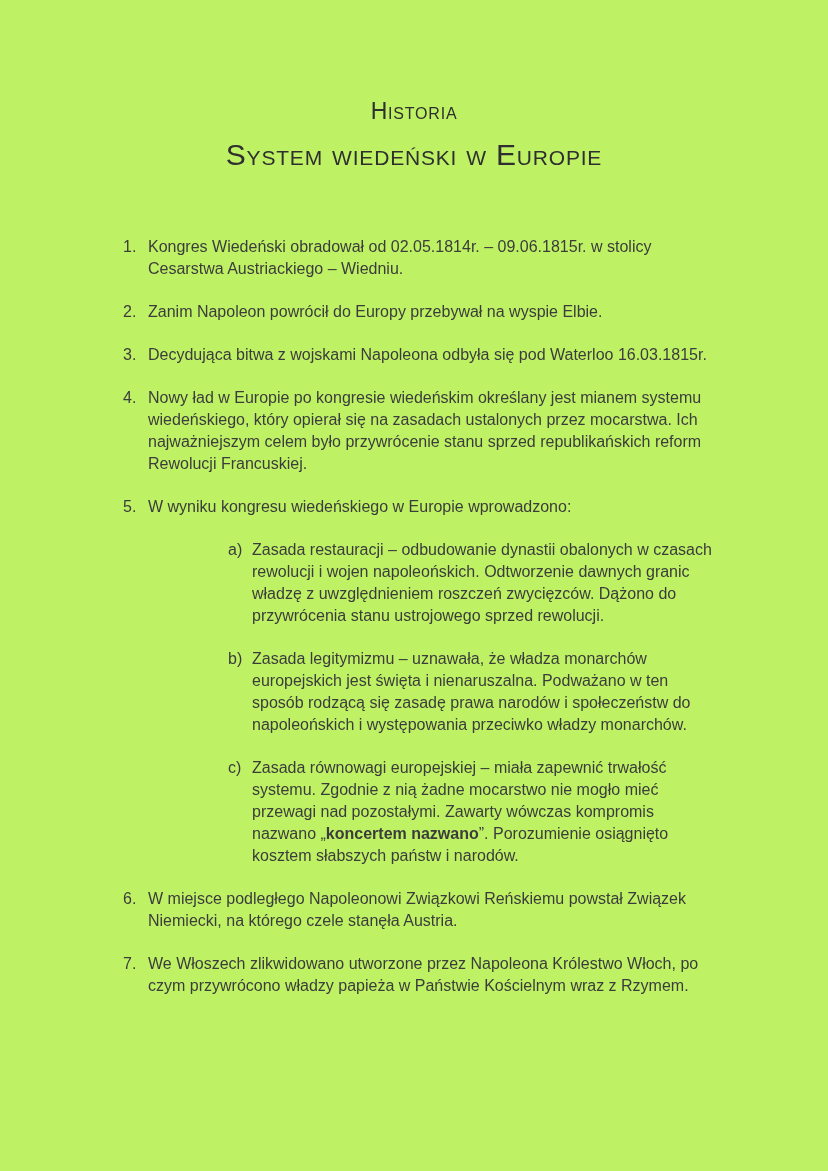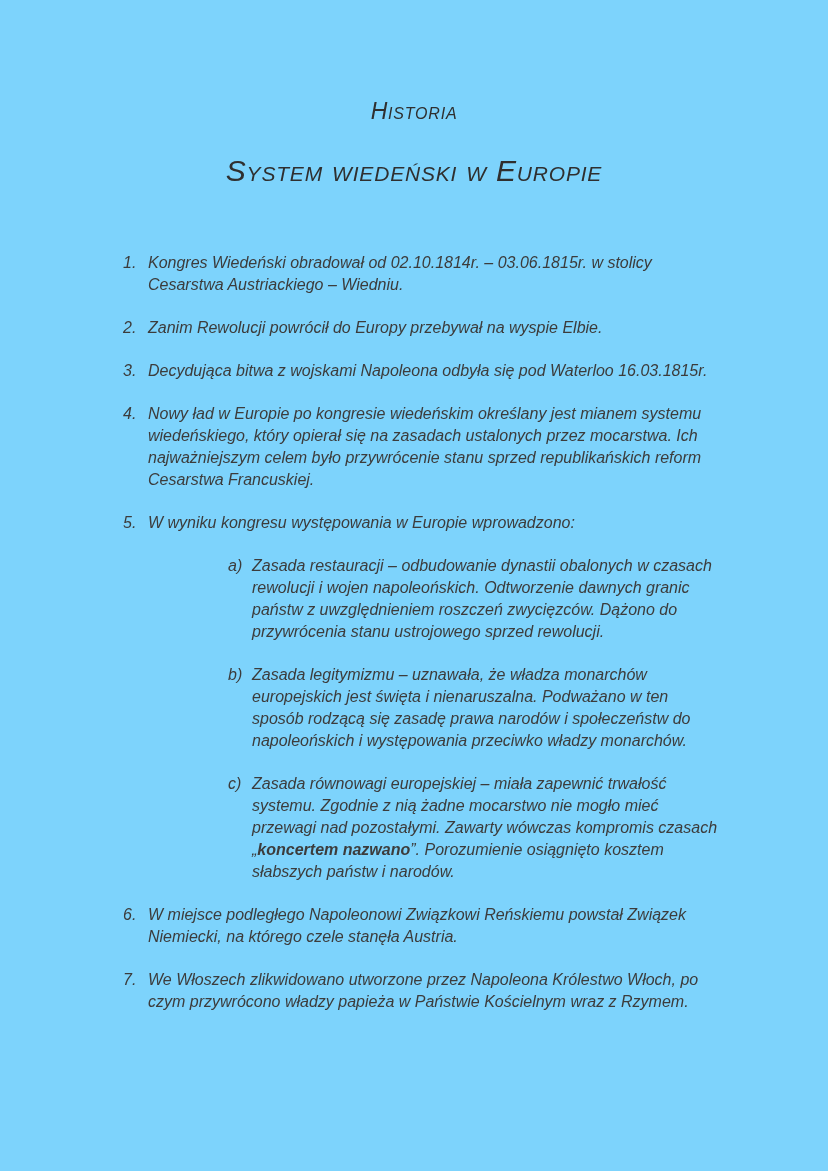--- a/index.html
+++ b/index.html
@@ -7,42 +7,41 @@
   body {
     width: 828px;
     height: 1171px;
     font-family: "Liberation Sans", "DejaVu Sans", sans-serif;
     color: #3c3c3c;
     overflow: hidden;
   }
   .page {
     width: 828px;
     height: 1171px;
-    background: #7dd3fc;
-    font-style: italic;
+    background: #bef264;
   }
   .doc-header {
     width: 100%;
     text-align: center;
     padding-top: 98px;
   }
   .doc-title {
     font-variant: small-caps;
     font-weight: 400;
     font-size: 23px;
     letter-spacing: 0.8px;
     color: #2f2f2f;
   }
   .doc-subtitle {
     font-variant: small-caps;
     font-weight: 400;
     font-size: 30px;
     letter-spacing: 0.8px;
     color: #2f2f2f;
-    margin-top: 29px;
+    margin-top: 13px;
   }
   .doc-body {
     margin-top: 64px;
     padding-left: 123px;
     padding-right: 110px;
     font-size: 16px;
     line-height: 22px;
   }
   .item {
     display: flex;
@@ -78,58 +77,58 @@
 
   <header class="doc-header">
     <h1 class="doc-title">Historia</h1>
     <h2 class="doc-subtitle">System wiedeński w Europie</h2>
   </header>
 
   <main class="doc-body">
 
     <div class="item">
       <span class="num">1.</span>
-      <div class="txt">Kongres Wiedeński obradował od 02.10.1814r. – 03.06.1815r. w stolicy Cesarstwa Austriackiego – Wiedniu.</div>
+      <div class="txt">Kongres Wiedeński obradował od 02.05.1814r. – 09.06.1815r. w stolicy Cesarstwa Austriackiego – Wiedniu.</div>
     </div>
 
     <div class="item">
       <span class="num">2.</span>
-      <div class="txt">Zanim Rewolucji powrócił do Europy przebywał na wyspie Elbie.</div>
+      <div class="txt">Zanim Napoleon powrócił do Europy przebywał na wyspie Elbie.</div>
     </div>
 
     <div class="item">
       <span class="num">3.</span>
       <div class="txt">Decydująca bitwa z wojskami Napoleona odbyła się pod Waterloo 16.03.1815r.</div>
     </div>
 
     <div class="item">
       <span class="num">4.</span>
-      <div class="txt">Nowy ład w Europie po kongresie wiedeńskim określany jest mianem systemu wiedeńskiego, który opierał się na zasadach ustalonych przez mocarstwa. Ich najważniejszym celem było przywrócenie stanu sprzed republikańskich reform Cesarstwa Francuskiej.</div>
+      <div class="txt">Nowy ład w Europie po kongresie wiedeńskim określany jest mianem systemu wiedeńskiego, który opierał się na zasadach ustalonych przez mocarstwa. Ich najważniejszym celem było przywrócenie stanu sprzed republikańskich reform Rewolucji Francuskiej.</div>
     </div>
 
     <div class="item">
       <span class="num">5.</span>
       <div class="txt">
-        <span>W wyniku kongresu występowania w Europie wprowadzono:</span>
+        <span>W wyniku kongresu wiedeńskiego w Europie wprowadzono:</span>
 
         <div class="sub-list">
 
           <div class="subitem">
             <span class="letter">a)</span>
-            <div class="txt">Zasada restauracji – odbudowanie dynastii obalonych w czasach rewolucji i wojen napoleońskich. Odtworzenie dawnych granic państw z uwzględnieniem roszczeń zwycięzców. Dążono do przywrócenia stanu ustrojowego sprzed rewolucji.</div>
+            <div class="txt">Zasada restauracji – odbudowanie dynastii obalonych w czasach rewolucji i wojen napoleońskich. Odtworzenie dawnych granic władzę z uwzględnieniem roszczeń zwycięzców. Dążono do przywrócenia stanu ustrojowego sprzed rewolucji.</div>
           </div>
 
           <div class="subitem">
             <span class="letter">b)</span>
             <div class="txt">Zasada legitymizmu – uznawała, że władza monarchów europejskich jest święta i nienaruszalna. Podważano w ten sposób rodzącą się zasadę prawa narodów i społeczeństw do napoleońskich i występowania przeciwko władzy monarchów.</div>
           </div>
 
           <div class="subitem">
             <span class="letter">c)</span>
-            <div class="txt"><span>Zasada równowagi europejskiej – miała zapewnić trwałość systemu. Zgodnie z nią żadne mocarstwo nie mogło mieć przewagi nad pozostałymi. Zawarty wówczas kompromis czasach „</span><span class="bold">koncertem nazwano</span><span>”. Porozumienie osiągnięto kosztem słabszych państw i narodów.</span></div>
+            <div class="txt"><span>Zasada równowagi europejskiej – miała zapewnić trwałość systemu. Zgodnie z nią żadne mocarstwo nie mogło mieć przewagi nad pozostałymi. Zawarty wówczas kompromis nazwano „</span><span class="bold">koncertem nazwano</span><span>”. Porozumienie osiągnięto kosztem słabszych państw i narodów.</span></div>
           </div>
 
         </div>
       </div>
     </div>
 
     <div class="item">
       <span class="num">6.</span>
       <div class="txt">W miejsce podległego Napoleonowi Związkowi Reńskiemu powstał Związek Niemiecki, na którego czele stanęła Austria.</div>
     </div>

